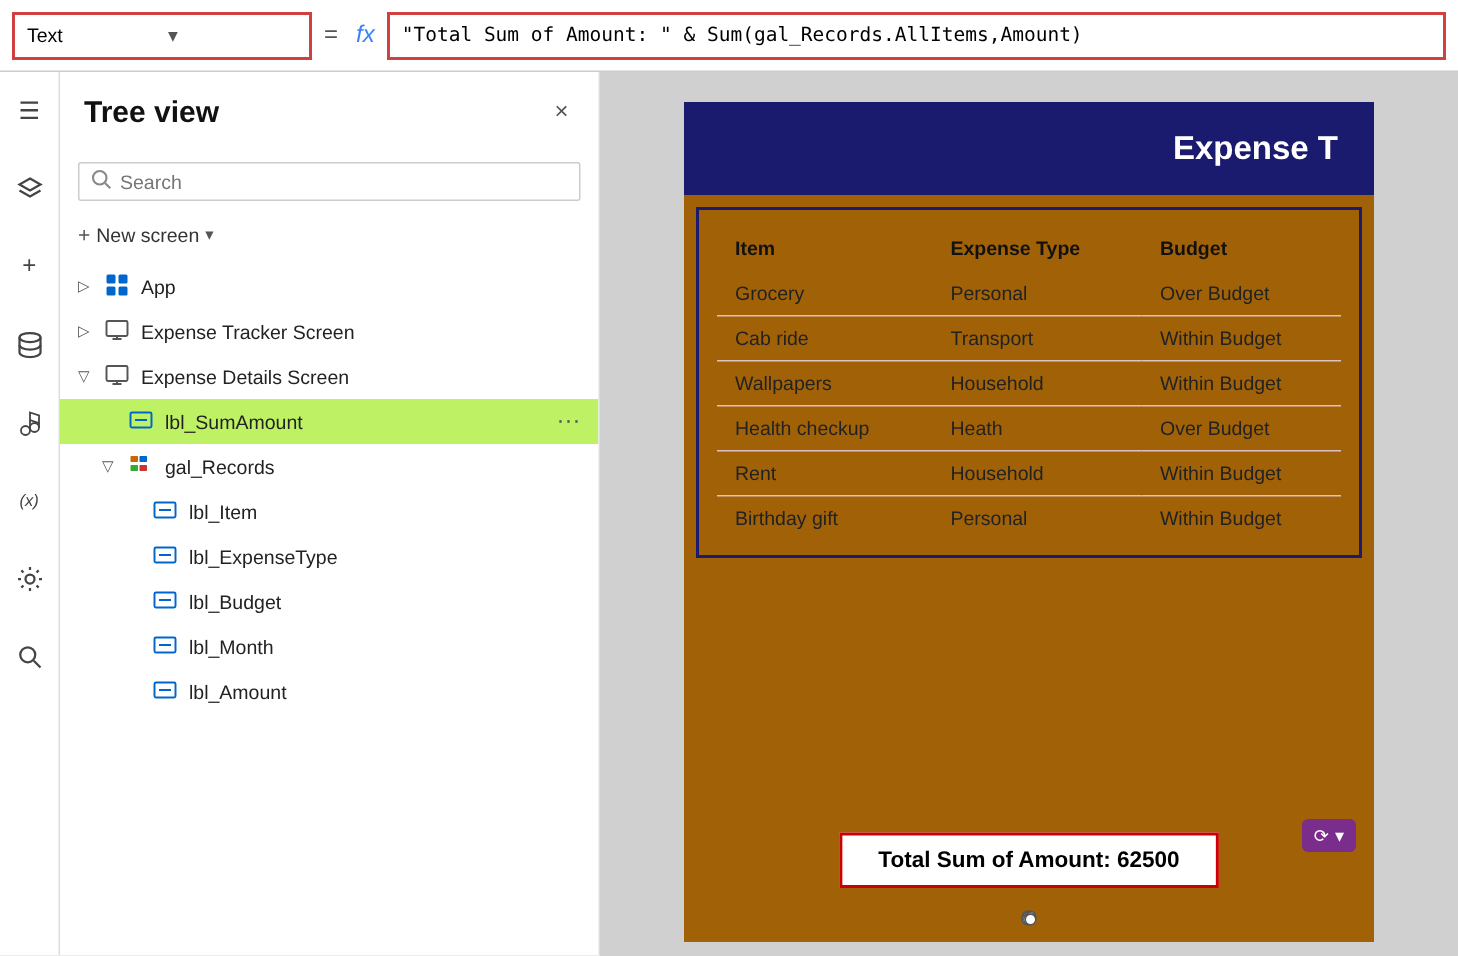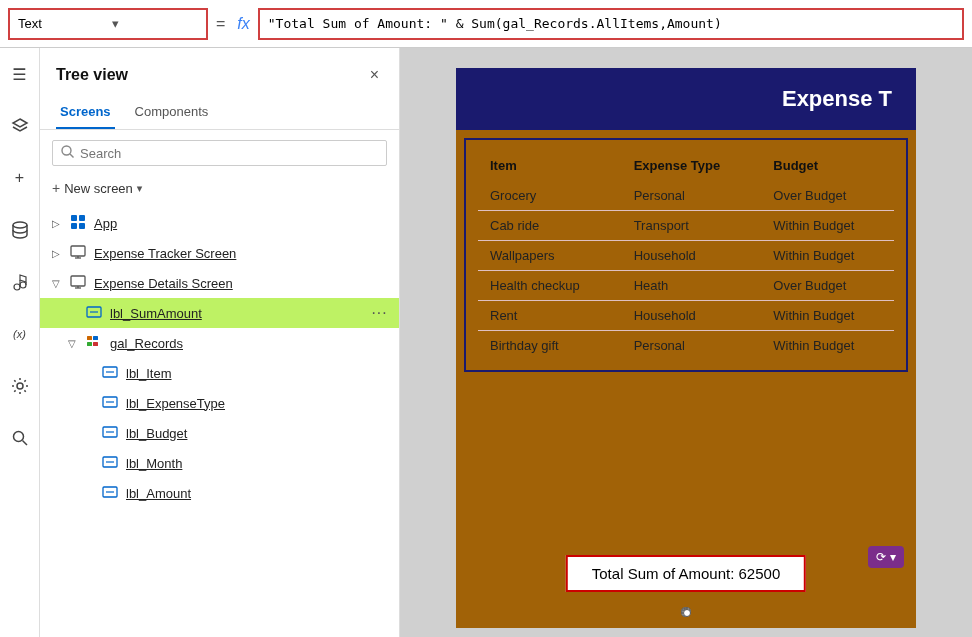--- a/index.html
+++ b/index.html
@@ -81,21 +81,21 @@
       flex-direction: column;
       overflow: hidden;
     }
     .tree-header {
       display: flex;
       align-items: center;
       justify-content: space-between;
       padding: 14px 16px 10px 16px;
     }
     .tree-title {
-      font-size: 16px;
+      font-size: 20px;
       font-weight: 600;
       color: #111;
     }
     .close-btn {
       cursor: pointer;
       font-size: 16px;
       color: #555;
       background: none;
       border: none;
       padding: 4px;
@@ -159,21 +159,21 @@
       padding: 4px 8px 4px 12px;
       cursor: pointer;
       font-size: 13px;
       color: #222;
       gap: 4px;
       height: 30px;
     }
     .tree-item.selected { background: #bef264; }
 
     .tree-item .expand-icon { width: 14px; font-size: 10px; color: #555; }
-    .tree-item .item-label { flex: 1; text-decoration: underline; }
+    .tree-item .item-label { flex: 1; }
     .tree-item .more-btn { font-size: 16px; color: #555; padding: 2px 4px; }
 
     .indent-1 { padding-left: 28px; }
     .indent-2 { padding-left: 44px; }
 
     
     .canvas-area {
       flex: 1;
       background: #d0d0d0;
       overflow: auto;
@@ -230,21 +230,21 @@
     
     .total-sum-box {
       position: absolute;
       bottom: 20px;
       left: 50%;
       transform: translateX(-50%);
       border: 2px solid #cc0000;
       background: #fff;
       padding: 8px 24px;
       font-size: 15px;
-      font-weight: 400;
+      font-weight: 700;
       white-space: nowrap;
     }
     
     .selection-handle {
       position: absolute;
       width: 8px;
       height: 8px;
       background: #fff;
       border: 1.5px solid #555;
       border-radius: 50%;
@@ -324,24 +324,20 @@
         </svg>
     </div>
   </div>
 
   <div class="tree-panel">
     <div class="tree-header">
       <span class="tree-title">Tree view</span>
       <button class="close-btn">×</button>
     </div>
 
-    <div class="tree-tabs">
-      <div class="tree-tab active">Screens</div>
-      <div class="tree-tab">Components</div>
-    </div>
 
     <div class="tree-search">
       <span class="search-icon-inner">
         <svg width="13" height="13" viewBox="0 0 13 13">
             <circle cx="5.5" cy="5.5" r="4.5" stroke="#888" stroke-width="1.4" fill="none"></circle>
             <line x1="9" y1="9" x2="12.5" y2="12.5" stroke="#888" stroke-width="1.4"></line>
           </svg>
       </span>
       <input type="text" placeholder="Search" style="">
     </div>

